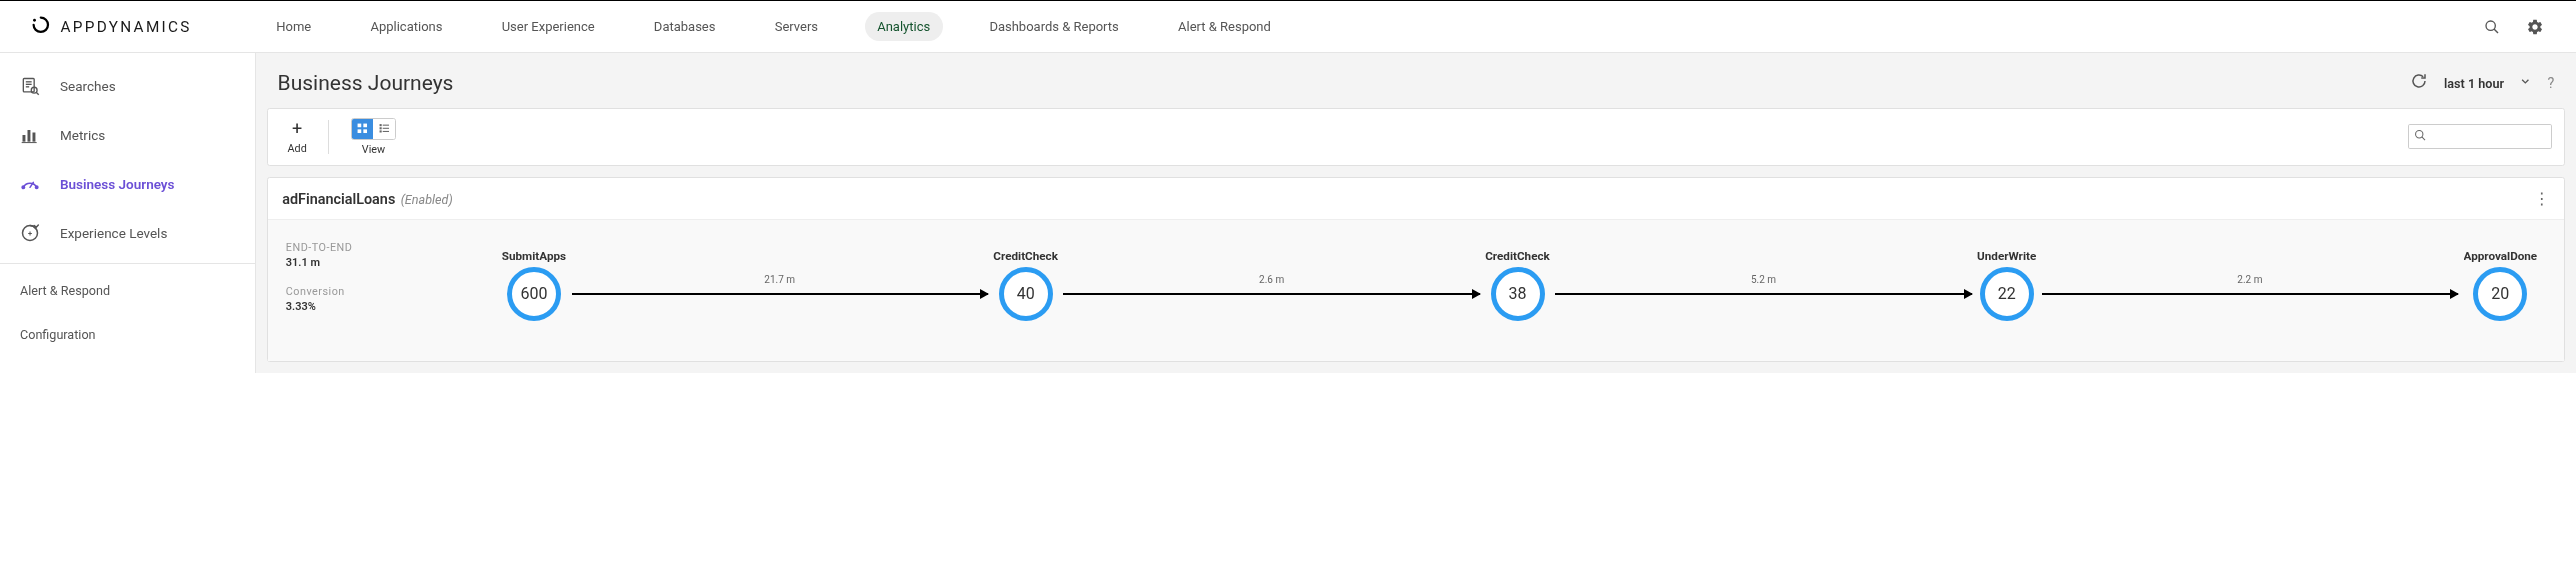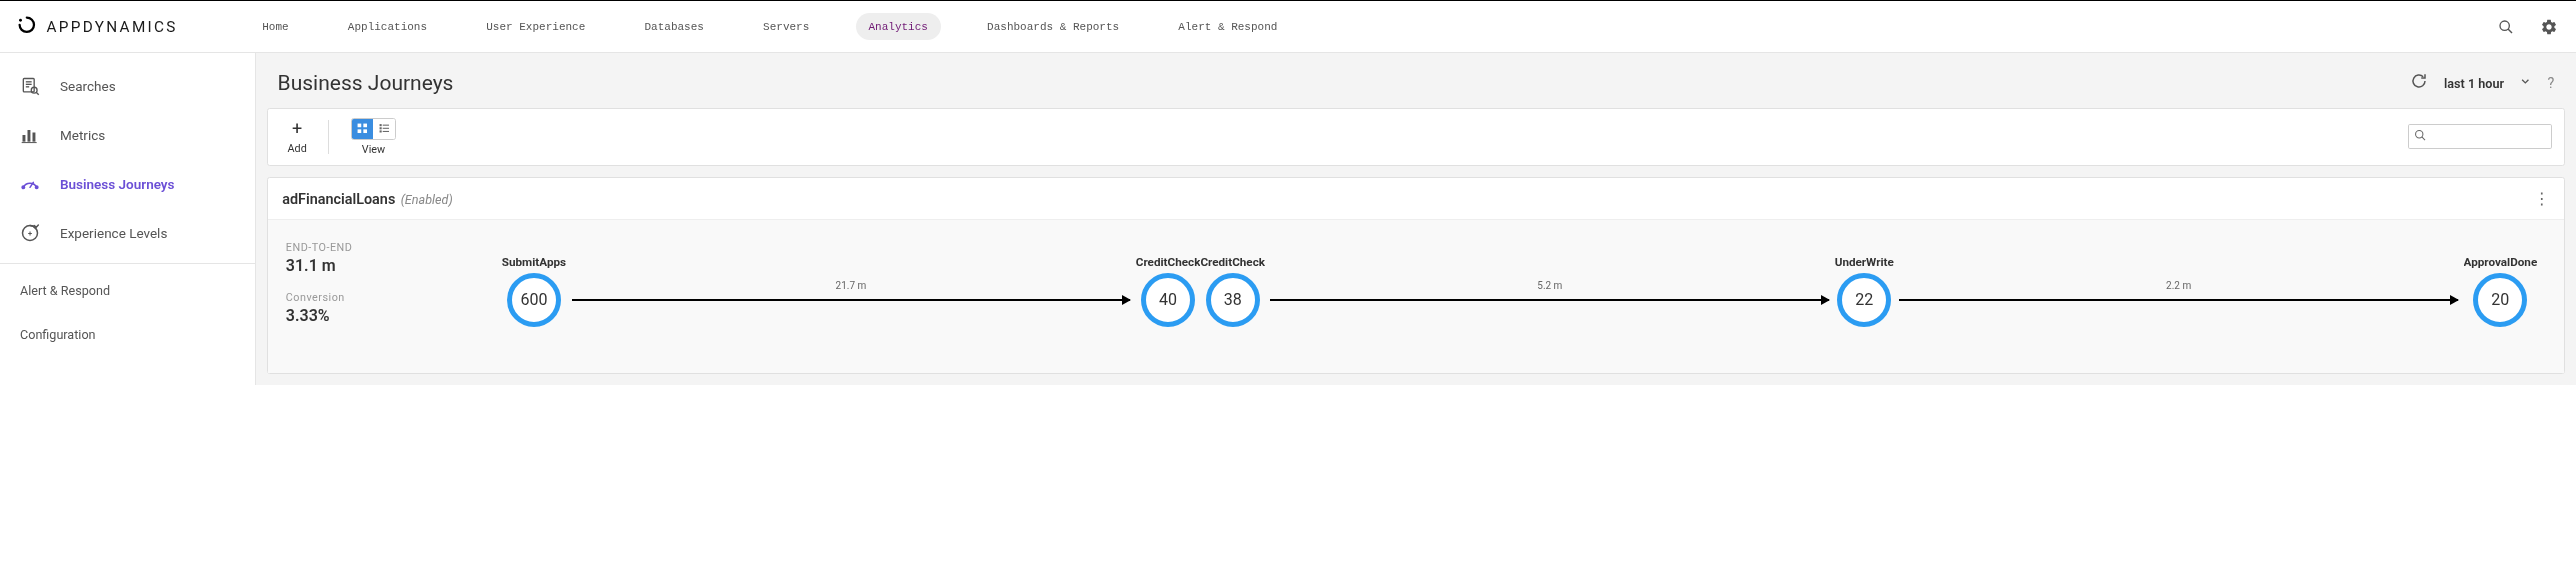--- a/index.html
+++ b/index.html
@@ -17,21 +17,21 @@
     .app {
       width: 100%;
       border-top: 1.8px solid #000;
     }
     
     
     .topbar {
       display: flex;
       align-items: center;
       height: 52px;
-      padding: 0 16px;
+      padding: 0 30px;
       border-bottom: 0.9px solid #e5e5e5;
       background: #fff;
     }
     
     .logo {
       display: flex;
       align-items: center;
       gap: 9px;
       margin-right: 72px;
     }
@@ -49,30 +49,29 @@
     }
     
     .topnav {
       display: flex;
       align-items: center;
       gap: 34px;
       flex: 1;
     }
     
     .topnav-item {
-      font-size: 11px;
+      font-size: 13px;
       color: #555;
       cursor: pointer;
       padding: 7.2px 12.6px;
       border-radius: 14.4px;
-      font-family: Liberation Mono, monospace;
     }
     
     .topnav-item.active {
-      color: #701a75;
+      color: #14532d;
       background: #eee;
     }
     
     .topbar-actions {
       display: flex;
       align-items: center;
       gap: 21.6px;
       margin-left: auto;
     }
     
@@ -308,21 +307,21 @@
     }
     
     .stat-label {
       font-size: 10.8px;
       color: #999;
       letter-spacing: 0.5px;
       margin-bottom: 1.8px;
     }
     
     .stat-value {
-      font-size: 16px;
+      font-size: 11px;
       font-weight: 600;
       color: #333;
       margin-bottom: 16px;
     }
     
     .journey-flow {
       flex: 1;
       display: flex;
       align-items: center;
       justify-content: space-between;
@@ -596,20 +595,26 @@
               <div class="flow-arrow-line">
                   <div class="flow-arrow-head"></div>
                 </div>
             </div>
 
             <div class="flow-node">
               <div class="flow-node-label">CreditCheck</div>
               <div class="flow-circle">40</div>
             </div>
 
+            <div class="flow-arrow">
+              <div class="flow-arrow-label">2.6 m</div>
+              <div class="flow-arrow-line">
+                  <div class="flow-arrow-head"></div>
+                </div>
+            </div>
 
             <div class="flow-node">
               <div class="flow-node-label">CreditCheck</div>
               <div class="flow-circle">38</div>
             </div>
 
             <div class="flow-arrow">
               <div class="flow-arrow-label">5.2 m</div>
               <div class="flow-arrow-line">
                   <div class="flow-arrow-head"></div>

